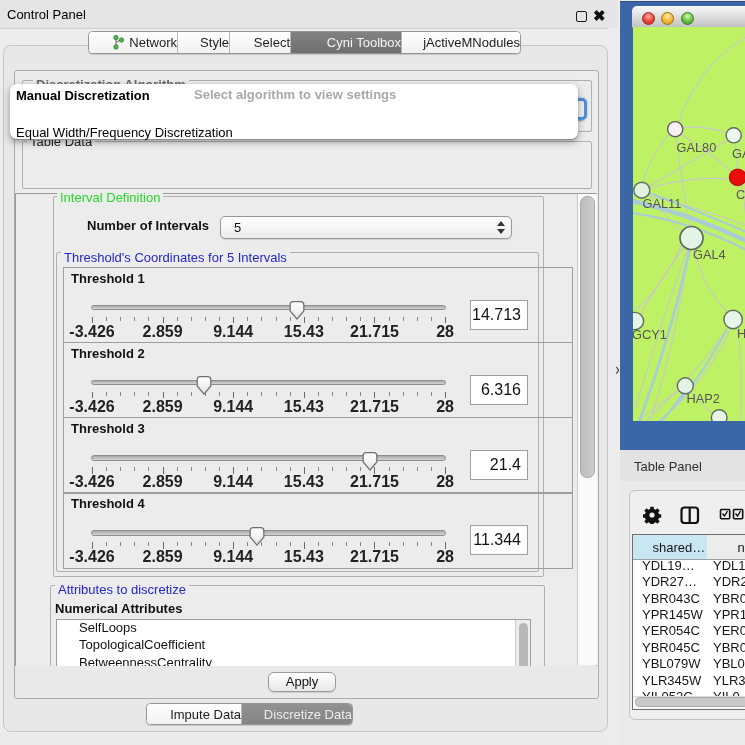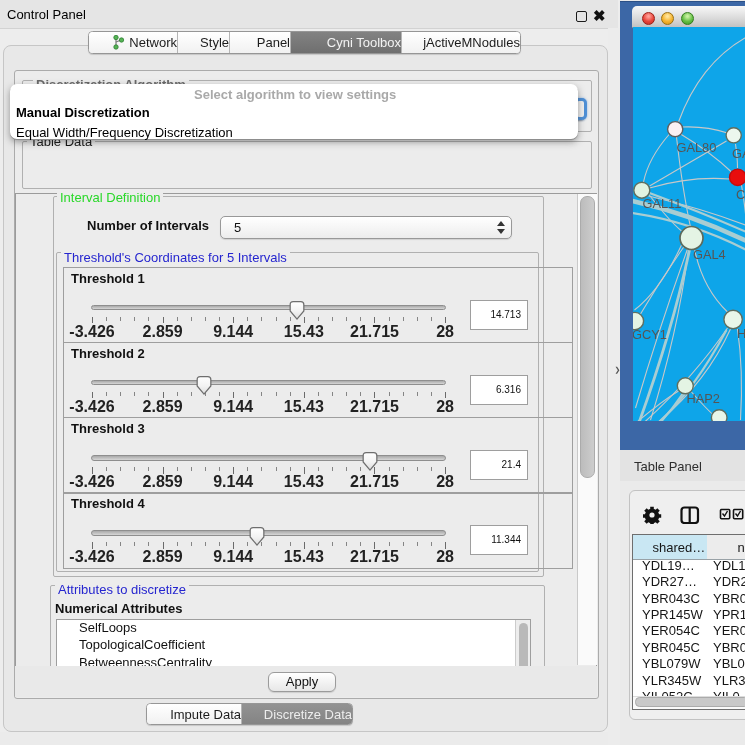--- a/index.html
+++ b/index.html
@@ -16,21 +16,21 @@
   .seg{position:absolute;display:flex;border:1px solid #969696;border-radius:4.5px;background:#fff;overflow:hidden;box-shadow:0 1px 1px rgba(0,0,0,0.15);}
   .seg .s{font-size:13px;color:#1c1c1c;display:flex;align-items:center;justify-content:flex-end;border-right:1px solid #b5b5b5;background:linear-gradient(#ffffff,#f1f1f1);}
   .seg .s:last-child{border-right:none;}
   .seg .sel{background:linear-gradient(#828282,#6f6f6f);color:#f3f3f3;}
   .thr{position:absolute;left:63px;width:468px;height:74.5px;border:1px solid #9e9e9e;padding-left:40px;}
   .thr .tlabel{position:absolute;left:7px;top:3px;font-size:13px;font-weight:bold;color:#111;}
   .thr .track{position:absolute;left:27px;top:37px;width:353px;height:3.5px;border:1px solid #8e8e8e;border-radius:3px;background:linear-gradient(#a9a9a9,#d6d6d6);}
   .thr .ticks1{position:absolute;left:27.5px;top:49px;width:355px;height:4px;background:repeating-linear-gradient(90deg,#858585 0px,#858585 1px,transparent 1px,transparent 14.12px);}
   .thr .ticks2{position:absolute;left:27.5px;top:49px;width:355px;height:6.5px;background:repeating-linear-gradient(90deg,#6a6a6a 0px,#6a6a6a 1px,transparent 1px,transparent 70.6px);}
   .thr .tl{position:absolute;top:55px;width:60px;text-align:center;font-size:16px;font-weight:bold;color:#222;}
-  .thr .vbox{position:absolute;left:406px;top:32px;width:50px;height:28px;border:1px solid #9e9e9e;background:#fff;font-size:10px;text-align:right;line-height:28px;padding-right:6px;color:#111;}
+  .thr .vbox{position:absolute;left:406px;top:32px;width:50px;height:28px;border:1px solid #9e9e9e;background:#fff;font-size:16px;text-align:right;line-height:28px;padding-right:6px;color:#111;}
   .thumb{position:absolute;top:33.5px;width:16px;height:19px;}
   .row{position:absolute;font-size:13px;line-height:13px;color:#161616;white-space:pre;}
 </style>
 </head>
 <body>
 <div id="page">
 
   <div class="abs" style="left:0;top:0;width:620px;height:745px;background:#ededed;"></div>
 
   <div class="abs" style="left:0;top:0;width:618px;height:28px;background:#e5e5e5;border-bottom:1px solid #d2d2d2;"></div>
@@ -46,37 +46,37 @@
     <div class="s" style="width:88px;">
       <svg width="13" height="15" viewBox="0 0 13 15" style="margin-right:4px;">
         <line x1="4" y1="3" x2="4" y2="12" stroke="#7a7a7a" stroke-width="1.2"></line>
         <line x1="4" y1="7" x2="9" y2="5" stroke="#7a7a7a" stroke-width="1.2"></line>
         <circle cx="4" cy="2.5" r="2.2" fill="#54b354" stroke="#2e7d32" stroke-width="0.8"></circle>
         <circle cx="9.5" cy="5" r="2.2" fill="#54b354" stroke="#2e7d32" stroke-width="0.8"></circle>
         <circle cx="4" cy="12" r="2.2" fill="#54b354" stroke="#2e7d32" stroke-width="0.8"></circle>
       </svg>
       Network</div>
     <div class="s" style="width:51px;">Style</div>
-    <div class="s" style="width:60px;">Panel</div>
+    <div class="s" style="width:60px;">Select</div>
     <div class="s sel" style="width:110px;">Cyni Toolbox</div>
     <div class="s" style="width:118px;">jActiveMNodules</div>
   </div>
 
   <div class="abs etch" style="left:22px;top:80px;width:568px;height:50px;"></div>
   <div class="gtitle" style="left:33px;top:77.5px;font-weight:bold;color:#6a6a6a;">Discretization Algorithm</div>
 
   <div class="combo" style="left:30px;top:98px;width:554px;height:21px;"></div>
   <div class="abs" style="left:574px;top:98px;width:7px;height:16px;border:3px solid #4f90d6;border-radius:5px;background:#f0f0f0;box-shadow:0 0 2.5px #8ab4e4;"></div>
 
   <div class="abs etch" style="left:22px;top:141px;width:568px;height:46px;"></div>
   <div class="gtitle" style="left:27px;top:135px;color:#111;">Table Data</div>
 
   <div class="abs" style="left:10px;top:84px;width:568px;height:55px;background:#ffffff;border-radius:7px;box-shadow:0 1px 0 #8d8d8d, 0 3px 7px rgba(60,60,60,0.5);"></div>
   <div class="abs" style="left:194px;top:87px;font-size:13px;font-weight:bold;color:#a9a9a9;">Select algorithm to view settings</div>
-  <div class="abs" style="left:16px;top:105px;font-size:13px;font-weight:bold;color:#000;">Manual Discretization</div>
+  <div class="abs" style="left:16px;top:88px;font-size:13px;font-weight:bold;color:#000;">Manual Discretization</div>
   <div class="abs" style="left:16px;top:125px;font-size:13px;color:#000;">Equal Width/Frequency Discretization</div>
 
   <div class="abs" style="left:15px;top:193px;width:580px;height:473px;border:1px solid #9b9b9b;background:#ececec;"></div>
 
   <div class="abs" style="left:577px;top:194px;width:19px;height:471px;background:#fafafa;border-left:1px solid #c9c9c9;"></div>
   <div class="abs" style="left:580px;top:196px;width:13px;height:280px;border:1px solid #ababab;border-radius:7px;background:linear-gradient(90deg,#bcbcbc,#cdcdcd);"></div>
 
   <div class="abs etch" style="left:53px;top:196px;width:489px;height:379px;"></div>
   <div class="gtitle" style="left:57px;top:191px;color:#29d829;">Interval Definition</div>
 
@@ -208,21 +208,21 @@
   <div class="abs" style="left:608px;top:28px;width:12px;height:717px;background:#ececec;"></div>
   <div class="abs" style="left:614.5px;top:366px;font-size:7px;color:#555;">❯</div>
 
   <div class="abs" style="left:620px;top:1px;width:125px;height:449px;background:#3c67a6;border-top:1px solid #2c5086;"></div>
 
   <div class="abs" style="left:631.5px;top:6px;width:113.5px;height:21px;border-top-left-radius:5px;background:linear-gradient(#f8f8f8,#dcdcdc 55%,#c2c2c2);border-bottom:1px solid #8e8e8e;"></div>
   <div class="abs" style="left:641.5px;top:11.8px;width:11.4px;height:11.4px;border-radius:50%;background:radial-gradient(circle at 50% 30%,#ff9d95 8%,#e8453a 55%,#c52d22 100%);border:0.5px solid #9c2018;"></div>
   <div class="abs" style="left:661px;top:11.8px;width:11.4px;height:11.4px;border-radius:50%;background:radial-gradient(circle at 50% 30%,#ffe49a 8%,#f5b32e 55%,#d89213 100%);border:0.5px solid #9a7011;"></div>
   <div class="abs" style="left:680.8px;top:11.8px;width:11.4px;height:11.4px;border-radius:50%;background:radial-gradient(circle at 50% 30%,#c8f0a0 8%,#64bf45 55%,#3f9727 100%);border:0.5px solid #347c1e;"></div>
 
-  <div class="abs" style="left:632.5px;top:27px;width:112.5px;height:393.5px;background:#0ea5e9;overflow:hidden;">
+  <div class="abs" style="left:632.5px;top:27px;width:112.5px;height:393.5px;background:#bef264;overflow:hidden;">
 <svg width="112.5" height="393.5" viewBox="632.5 27 112.5 393.5" style="position:absolute;left:0;top:0;">
   <g fill="none" stroke="#c8c8c8" stroke-width="1.1">
     <path d="M678,122 Q700,62 748,36"></path>
     <path d="M682,127 Q706,126 727,133"></path>
     <path d="M680,134 Q710,152 731,172"></path>
     <path d="M676,137 Q682,190 690,227"></path>
     <path d="M669,134 Q648,158 643,182"></path>
     <path d="M648,194 Q668,220 681,231"></path>
     <path d="M649,188 Q690,176 729,179"></path>
     <path d="M649,186 L726,141"></path>

